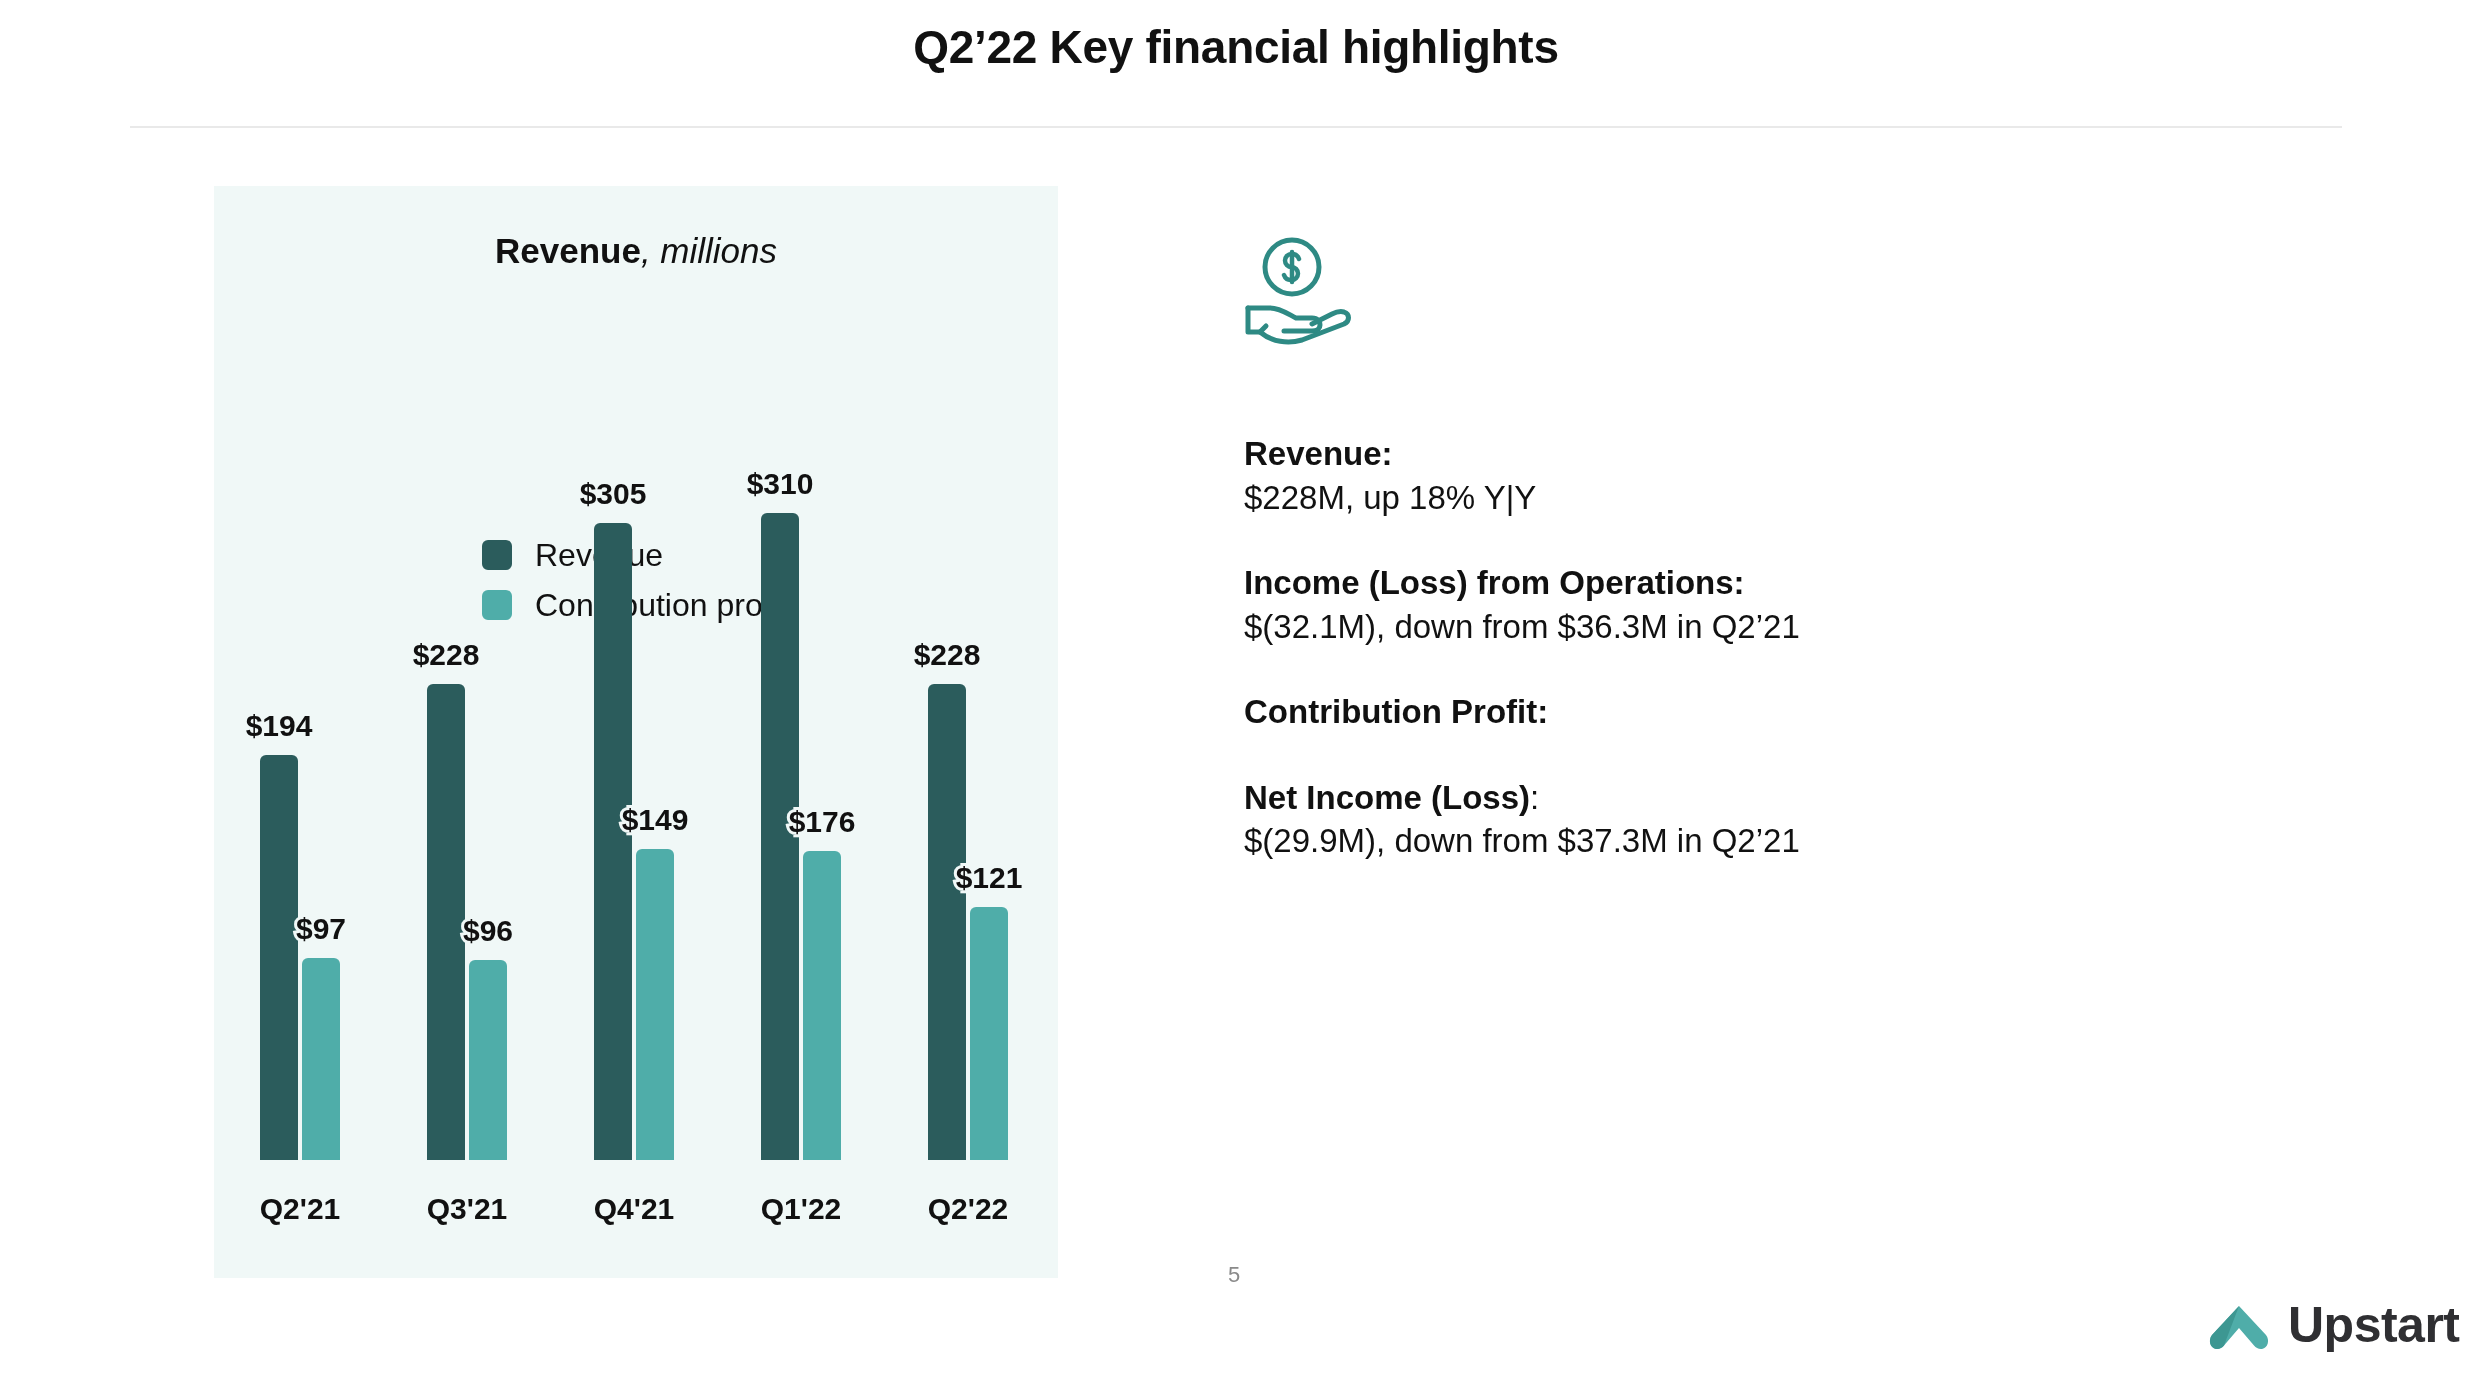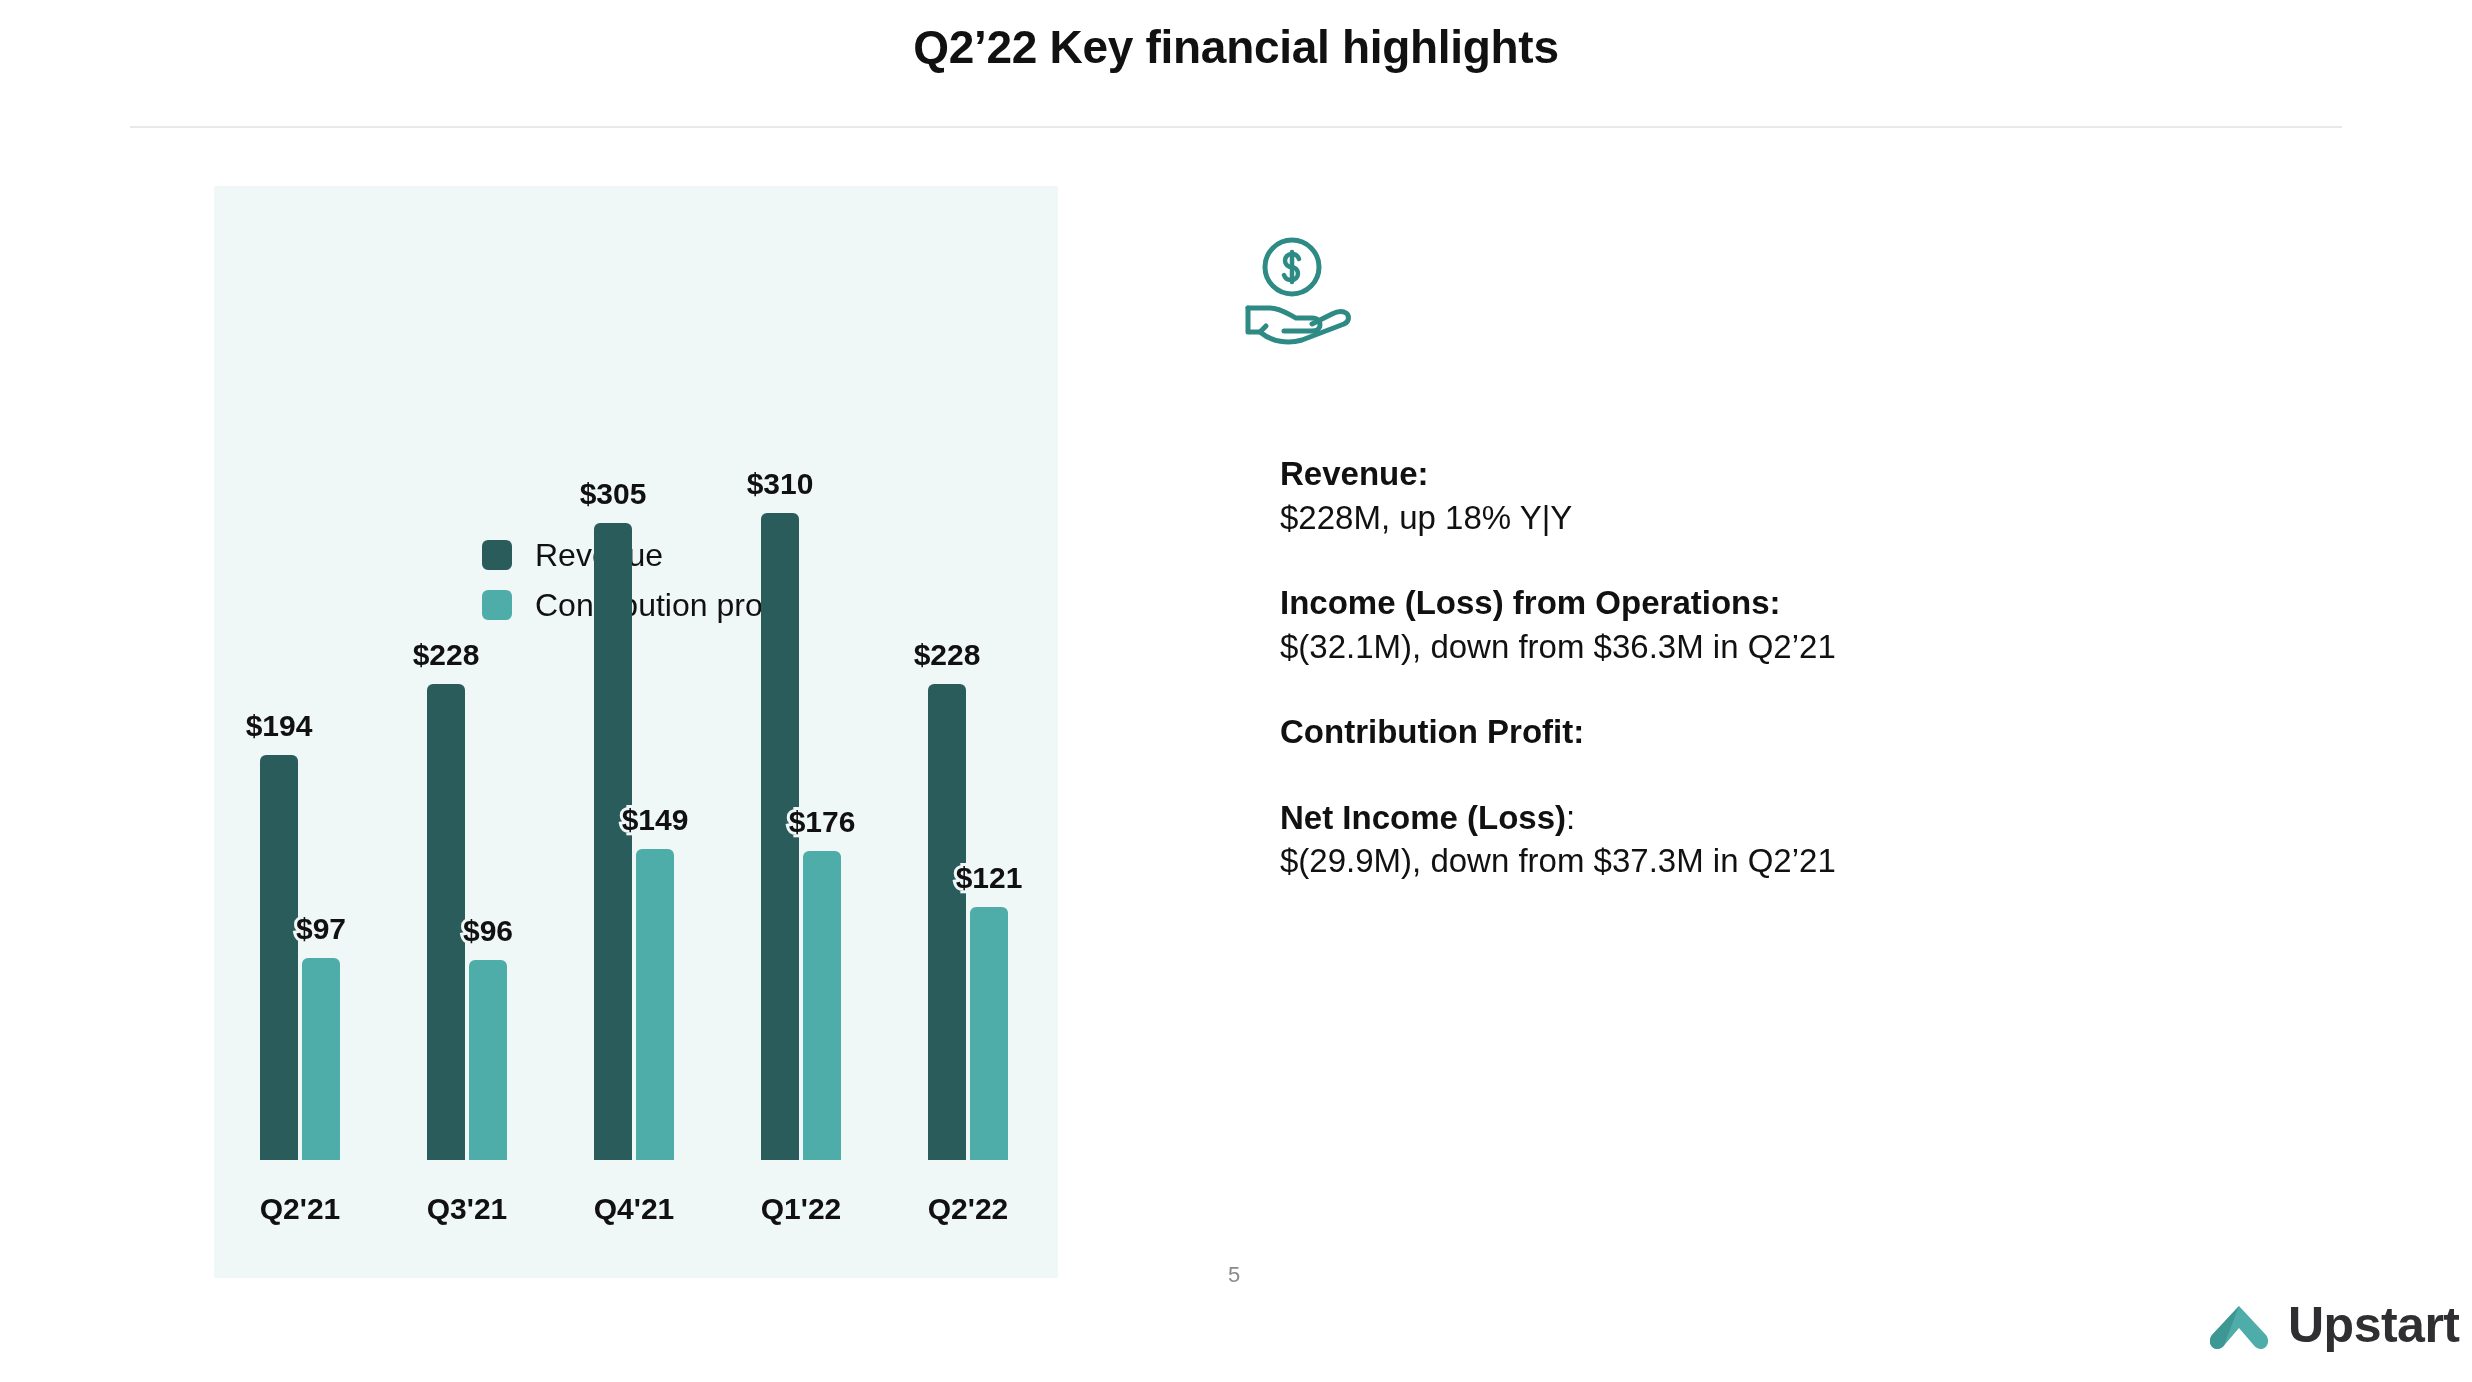--- a/index.html
+++ b/index.html
@@ -127,23 +127,22 @@
     position: absolute;
     left: 1240px;
     top: 232px;
     width: 120px;
     height: 120px;
   }
 
   .bullets {
     position: absolute;
     left: 1244px;
-    top: 452px;
+    top: 432px;
     width: 1150px;
-    margin-left: 36px;
   }
 
   .bullet { margin-bottom: 42px; }
   .bullet:last-child { margin-bottom: 0; }
 
   .bullet-head {
     font-size: 33px;
     font-weight: bold;
     color: #111111;
     line-height: 1.32;
@@ -192,20 +191,23 @@
 </head>
 <body>
 
 <div class="slide">
 
   <div class="slide-title">Q2’22 Key financial highlights</div>
   <div class="header-divider"></div>
 
   <div class="chart-panel">
 
+    <div class="chart-title">
+      <span class="ct-bold">Revenue</span><span class="ct-italic">, millions</span>
+    </div>
 
     <div class="legend">
       <div class="legend-row">
         <span class="legend-swatch" style="background:#2b5c5c"></span>
         <span class="legend-label">Revenue</span>
       </div>
       <div class="legend-row">
         <span class="legend-swatch" style="background:#4fada9"></span>
         <span class="legend-label">Contribution profit</span>
       </div>

